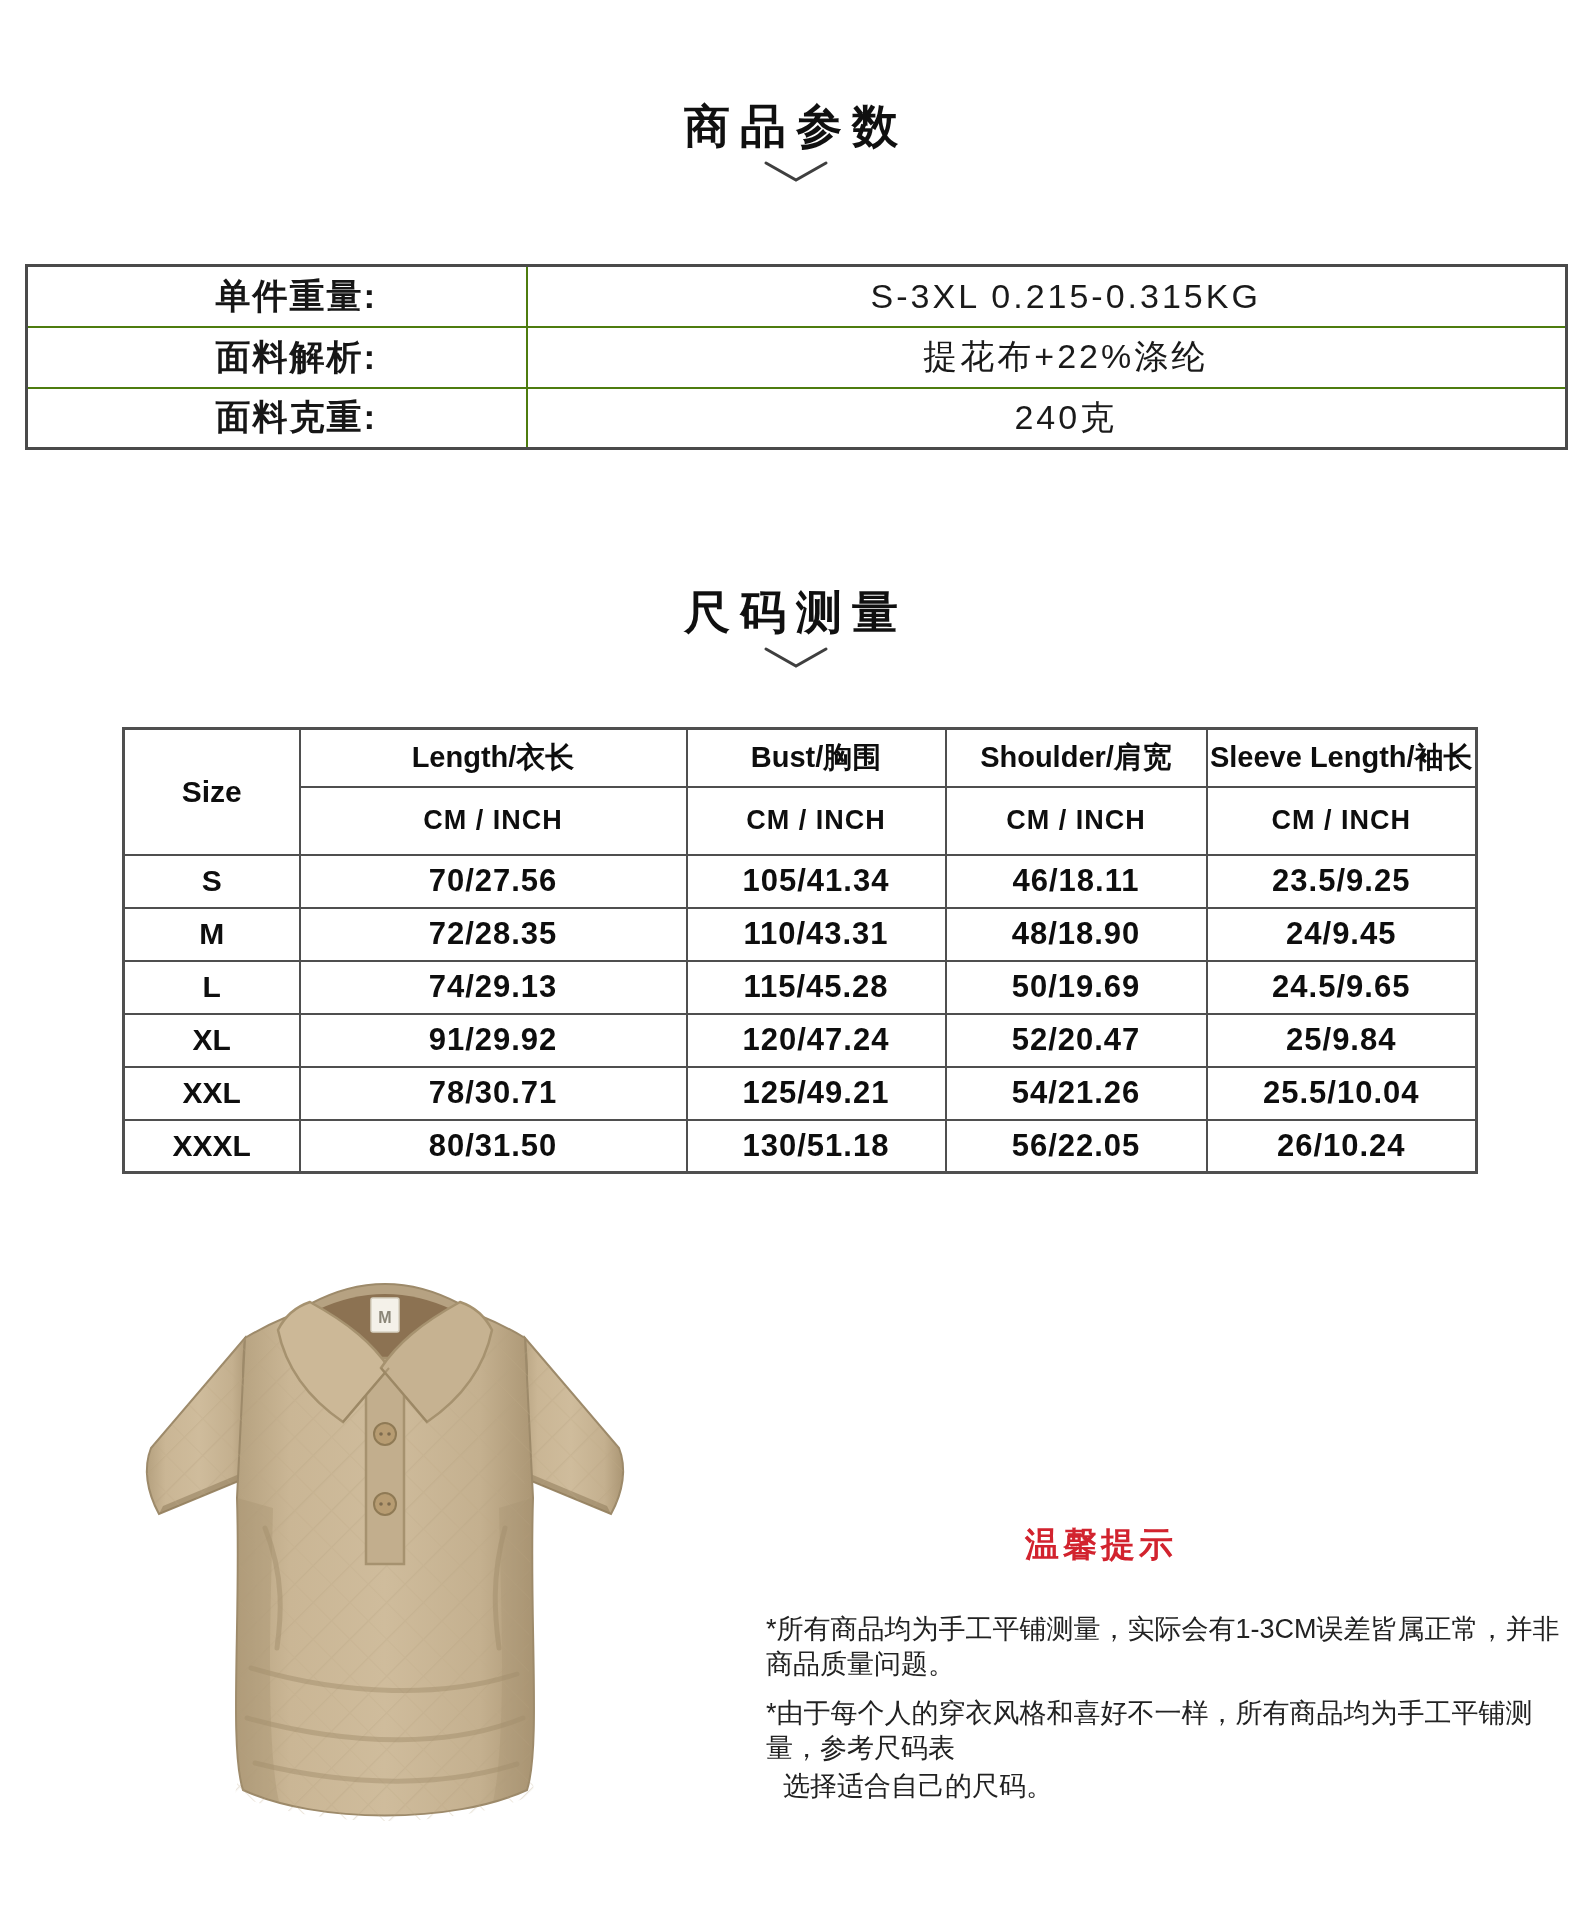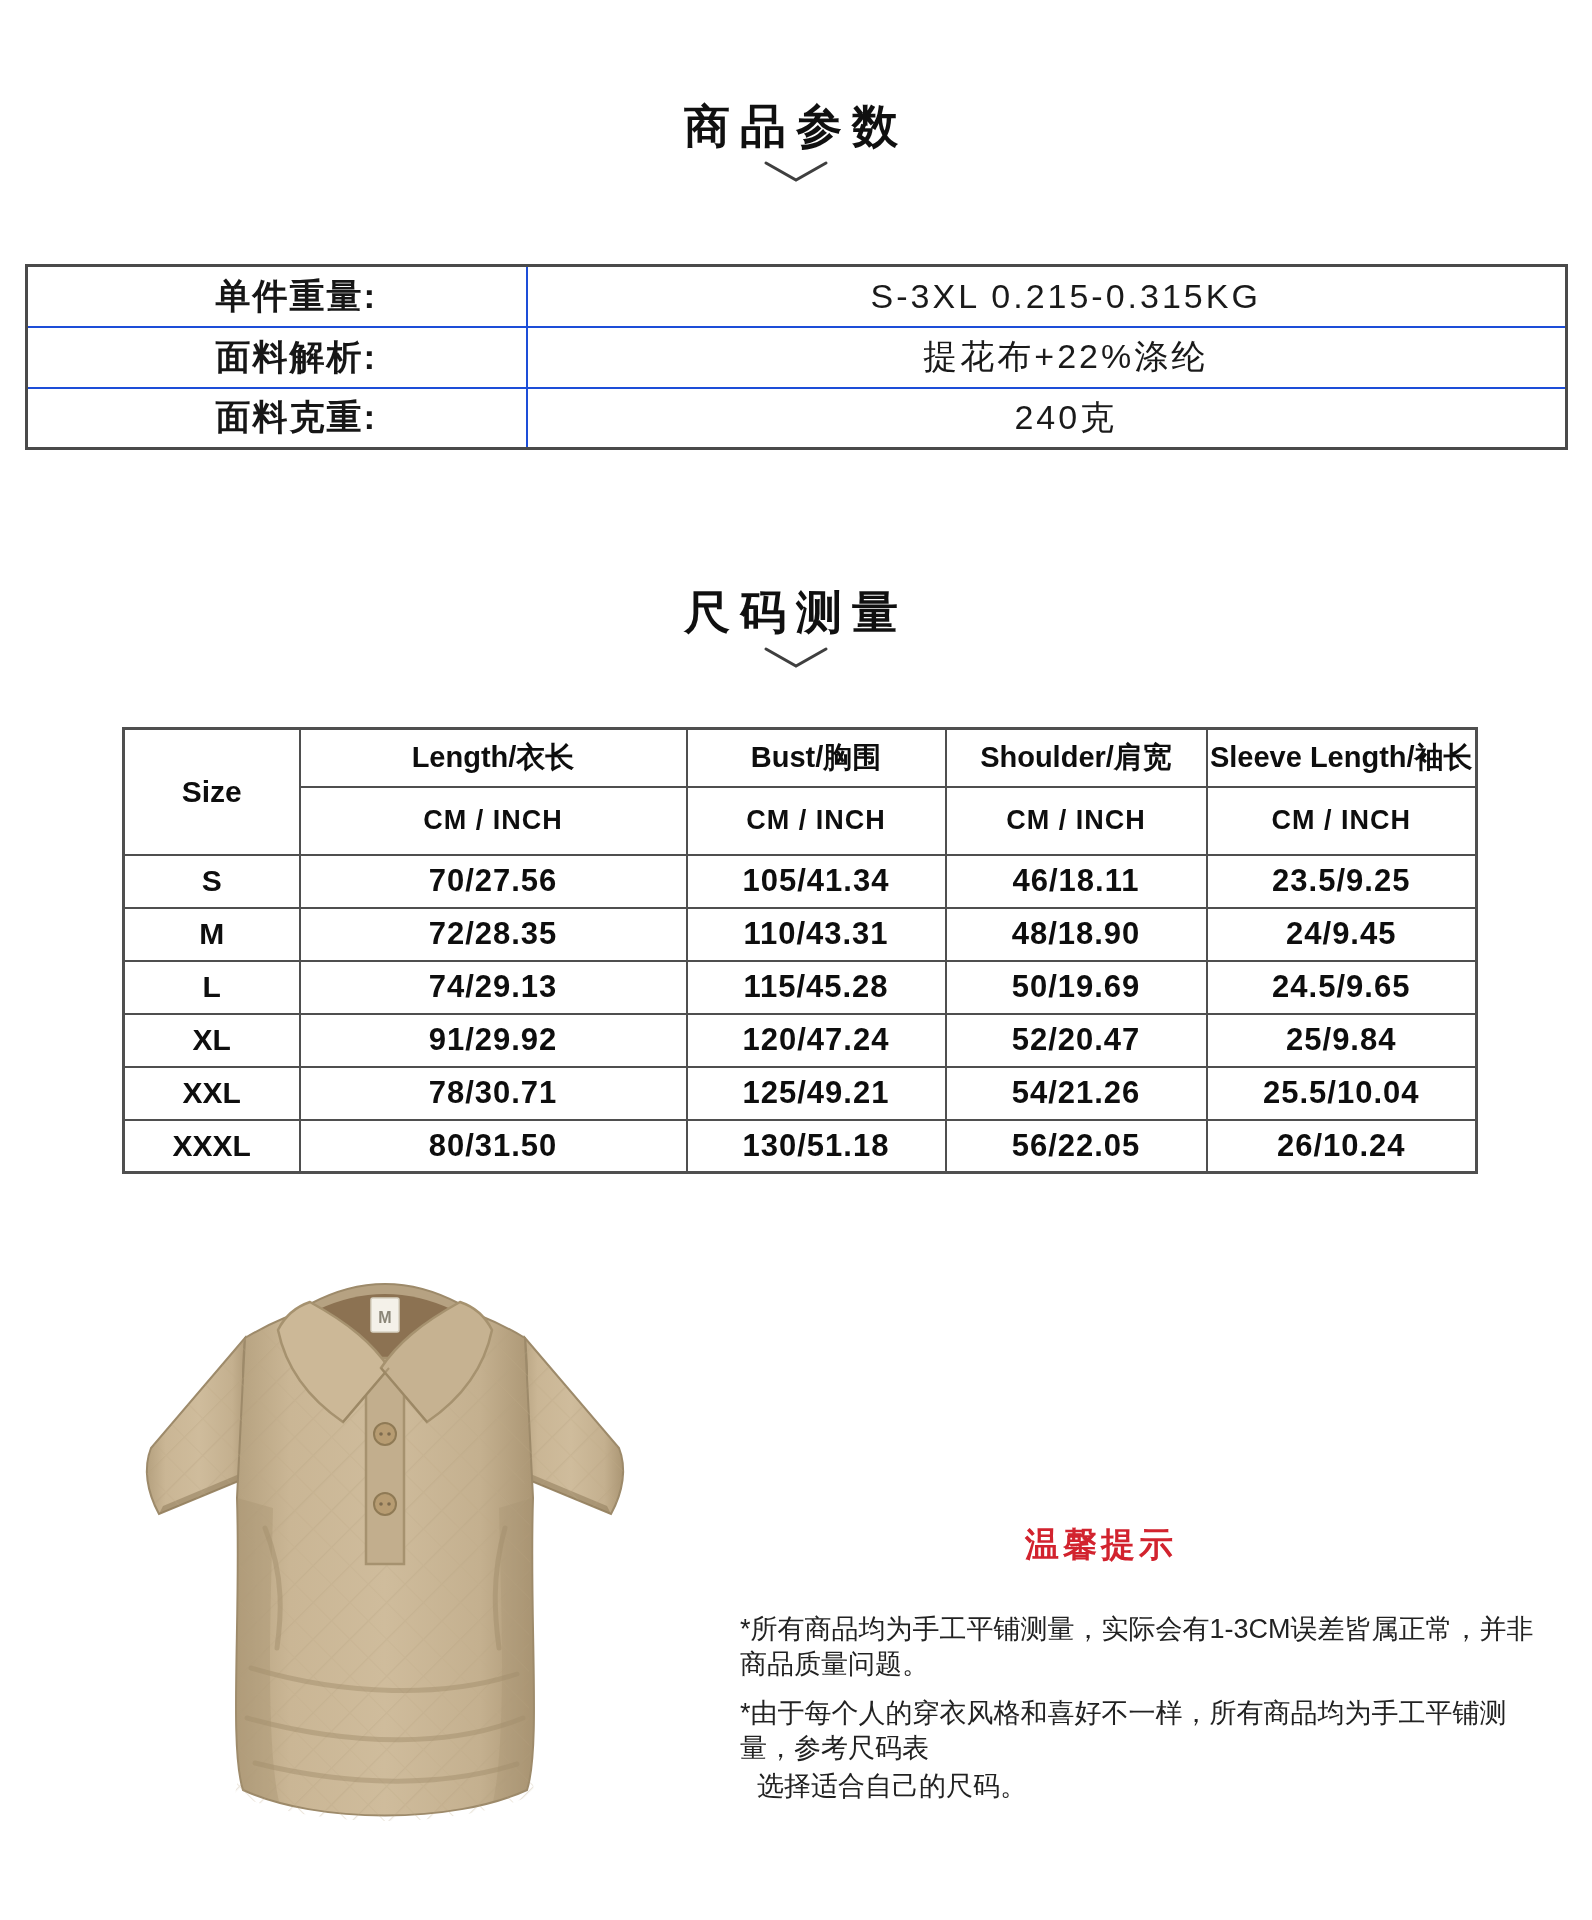--- a/index.html
+++ b/index.html
@@ -15,21 +15,21 @@
   .sec-title { font-size: 46px; font-weight: 700; letter-spacing: 10px; color: #101010; margin-top: 10px; }
   .chevron { position: absolute; left: 50%; transform: translateX(-50%); }
 
   
   table.params {
     position: absolute; left: 25px; top: 264px; width: 1543px;
     border-collapse: collapse; table-layout: fixed;
     border: 3px solid #4a4a4a;
   }
   table.params td {
-    border: 2px solid #1d4ed8; height: 61px;
+    border: 2px solid #4d7c0f; height: 61px;
     text-align: center; vertical-align: middle; background: #fff; padding-left: 39px;
   }
   table.params td.p-label { font-size: 35px; font-weight: 600; letter-spacing: 2px; color: #161616; }
   table.params td.p-value { font-size: 34px; font-weight: 500; letter-spacing: 3px; color: #1a1a1a; }
 
   
   table.sizes {
     position: absolute; left: 122px; top: 727px; width: 1353px;
     border-collapse: collapse; table-layout: fixed;
     border: 3px solid #4f4f4f;
@@ -44,21 +44,21 @@
   table.sizes tr.drow th { height: 53px; font-size: 30px; font-weight: 700; }
   table.sizes tr.drow td { height: 53px; font-size: 31px; font-weight: 700; letter-spacing: 1px; }
 
   
   .tips { position: absolute; left: 740px; top: 1498px; width: 820px; }
   .tips-head { display: flex; align-items: center; gap: 24px; width: 690px; margin: 0 0 20px 16px; flex-direction: column; }
   .tips-line { flex: 1; height: 3px; background: #3a3a3a; }
   .tips-title {
     font-size: 34px; font-weight: 700; letter-spacing: 4px; white-space: nowrap;
   }
-  .note { font-size: 27px; line-height: 1.28; font-weight: 500; color: #222222; }
+  .note { font-size: 27px; line-height: 1.28; font-weight: 500; color: #222222; margin-left: 26px; }
   .note.second { margin-top: 15px; }
   .note.cont { padding-left: 17px; margin-top: 4px; }
 
   
   .product-photo { position: absolute; left: 55px; top: 1198px; width: 660px; height: 700px; }
 </style>
 </head>
 <body>
 
 <div class="center-abs" style="top:96px;">

